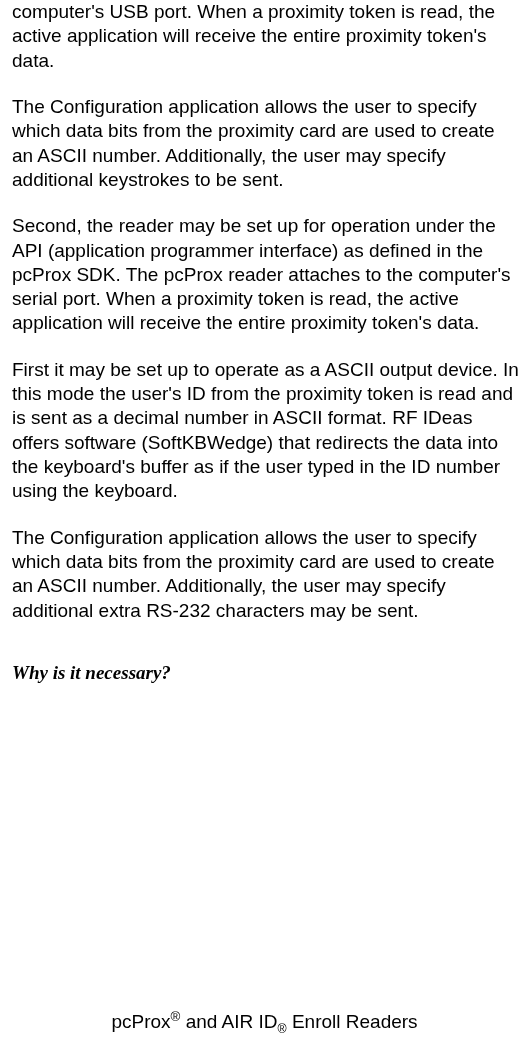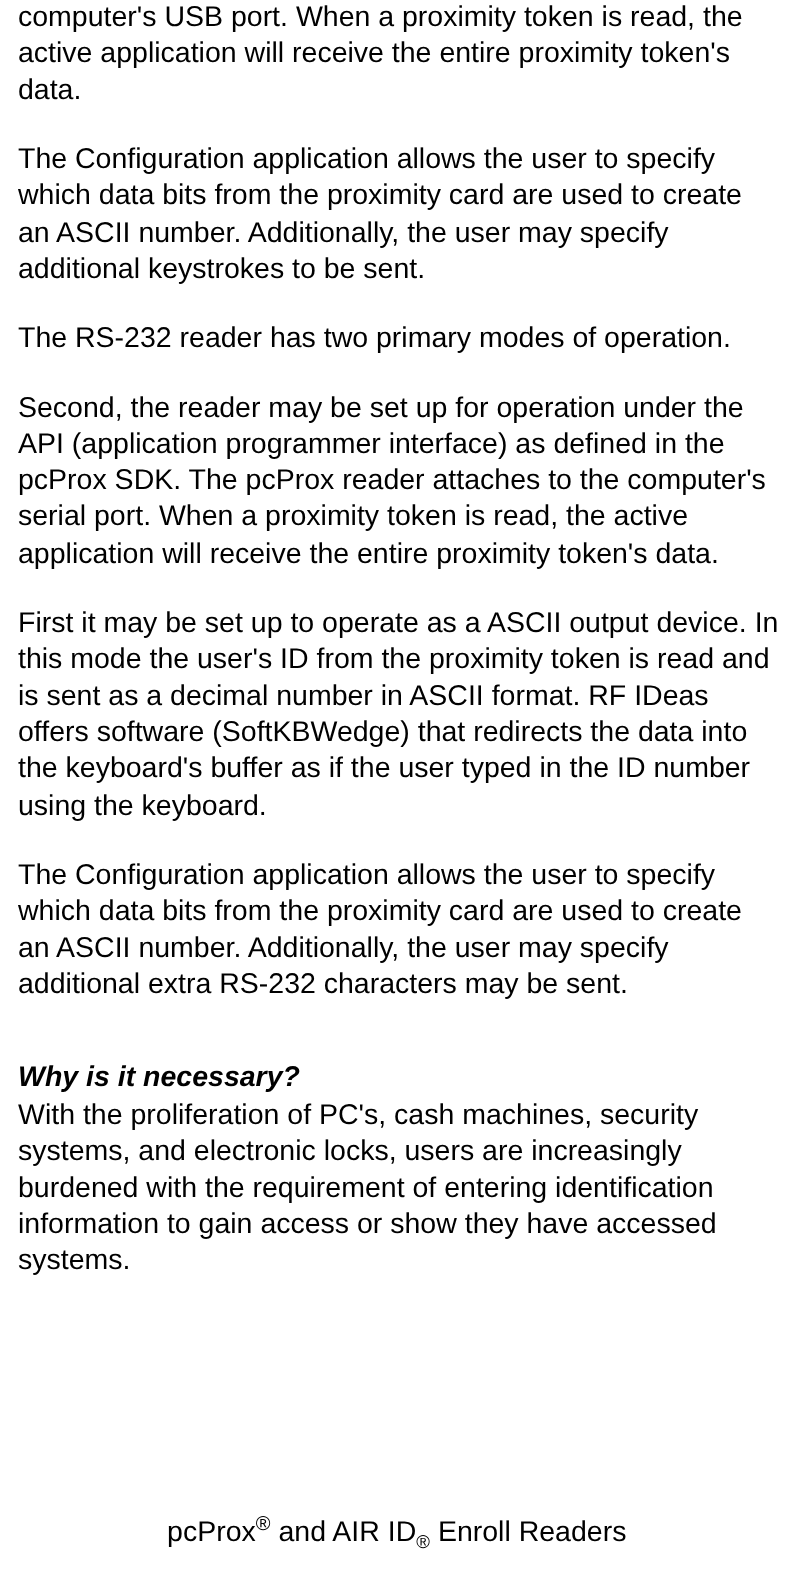--- a/index.html
+++ b/index.html
@@ -21,20 +21,21 @@
       line-height: 1.28;
     }
     .heading {
       font-weight: bold;
       margin: 50px 0 0 0;
       line-height: 1.3;
     }
     .heading.italic {
       font-style: italic;
       margin-top: 38px;
+      font-family: Liberation Serif, serif;
     }
     .footer {
       position: absolute;
       bottom: 14px;
       left: 0;
       width: 100%;
       text-align: center;
       font-size: 19px;
     }
     sup {
@@ -49,27 +50,25 @@
     }
   </style>
 </head>
 <body>
 
 <div class="content">
   <p class="para">computer's USB port. When a proximity token is read, the active application will receive the entire proximity token's data.</p>
 
   <p class="para">The Configuration application allows the user to specify which data bits from the proximity card are used to create an ASCII number. Additionally, the user may specify additional keystrokes to be sent.</p>
 
-  <p class="para">The RS-232 reader has two primary modes of operation.</p>
 
   <p class="para">Second, the reader may be set up for operation under the API (application programmer interface) as defined in the pcProx SDK. The pcProx reader attaches to the computer's serial port. When a proximity token is read, the active application will receive the entire proximity token's data.</p>
 
   <p class="para">First it may be set up to operate as a ASCII output device. In this mode the user's ID from the proximity token is read and is sent as a decimal number in ASCII format. RF IDeas offers software (SoftKBWedge) that redirects the data into the keyboard's buffer as if the user typed in the ID number using the keyboard.</p>
 
   <p class="para">The Configuration application allows the user to specify which data bits from the proximity card are used to create an ASCII number. Additionally, the user may specify additional extra RS-232 characters may be sent.</p>
 
   <p class="heading italic">Why is it necessary?</p>
-  <p class="para">With the proliferation of PC's, cash machines, security systems, and electronic locks, users are increasingly burdened with the requirement of entering identification information to gain access or show they have accessed systems.</p>
 </div>
 
 <div class="footer">
   <span>pcProx</span><sup>®</sup><span> and AIR ID</span><span class="sub">®</span><span> Enroll Readers</span>
 </div>
 
 </body></html>

